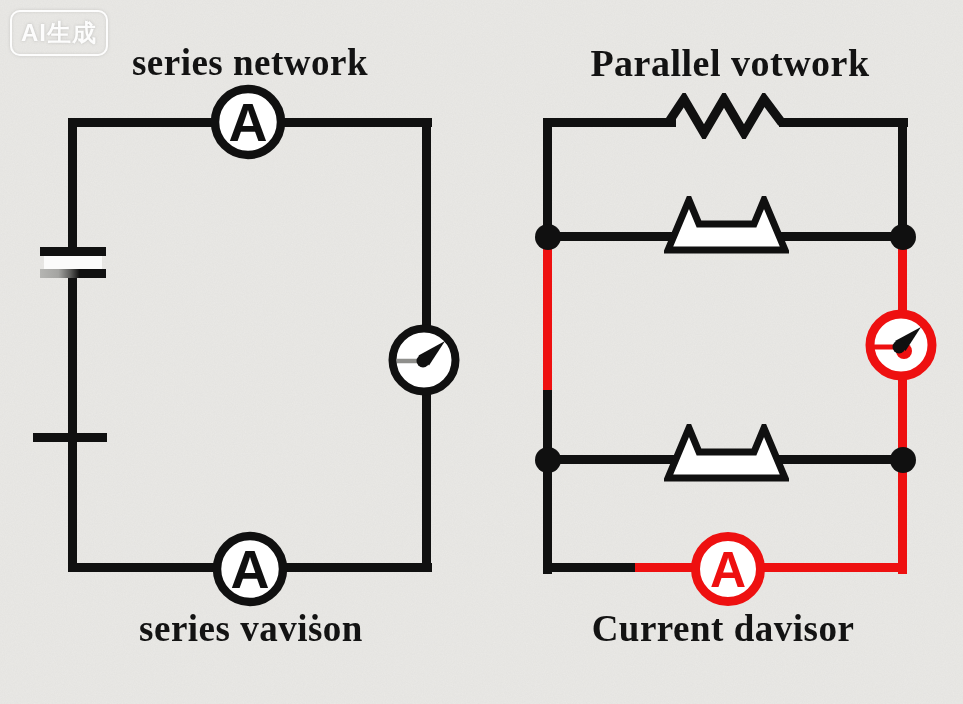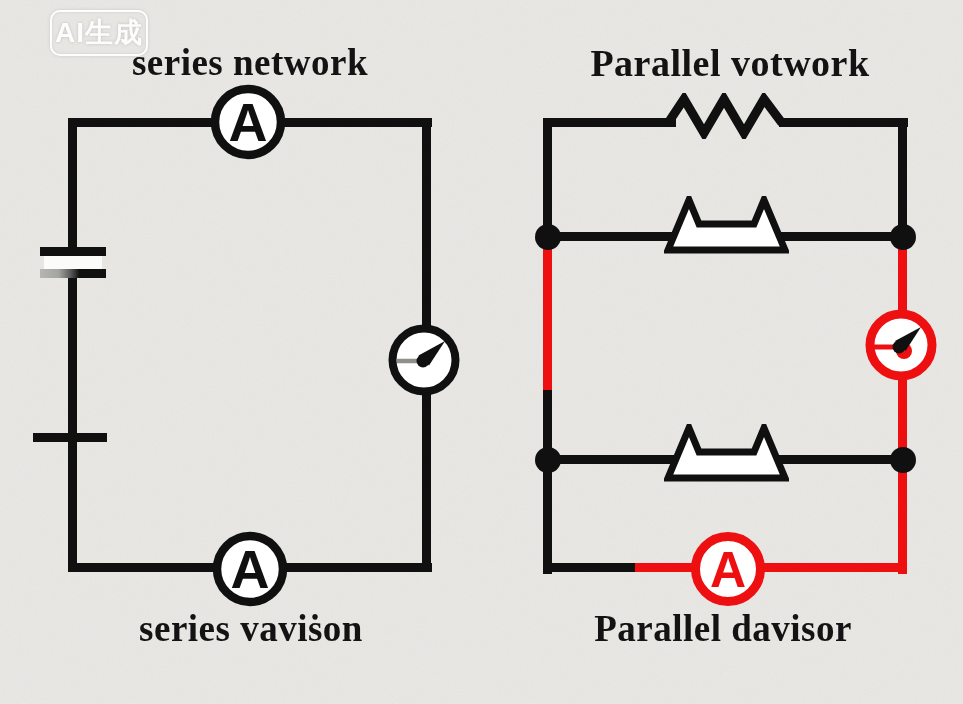--- a/index.html
+++ b/index.html
@@ -22,24 +22,23 @@
   .aletter-red{font-family:"Liberation Sans",sans-serif;font-weight:700;font-size:50px;text-anchor:middle;fill:#ee1010;}
   .title,.caption{
     position:absolute;text-align:center;color:#131313;font-weight:700;
     font-size:37px;letter-spacing:.5px;white-space:nowrap;
   }
   .watermark{
     position:absolute;left:10px;top:10px;width:94px;height:42px;
     border:2.5px solid rgba(255,255,255,.92);border-radius:10px;
     display:flex;align-items:center;justify-content:center;
     color:rgba(255,255,255,.95);font-family:"Liberation Sans",sans-serif;
-    font-size:28px;font-weight:700;letter-spacing:1px;
+    font-size:24px;font-weight:700;letter-spacing:1px;
     text-shadow:0 0 3px rgba(160,160,158,.6);
     box-shadow:0 0 3px rgba(170,170,168,.5), inset 0 0 3px rgba(170,170,168,.4);
-    margin-left:40px;
   }
 </style>
 </head>
 <body>
 
 <div class="stage">
 
   <svg class="texture">
     <filter id="paper">
         <feTurbulence type="fractalNoise" baseFrequency="0.9" numOctaves="3"></feTurbulence>
@@ -48,21 +47,21 @@
     <rect width="100%" height="100%" filter="url(#paper)"></rect>
   </svg>
 
   <div class="watermark">
     <span>AI生成</span>
   </div>
 
   <div class="title" style="left:90px;top:41px;width:320px;">series network</div>
   <div class="title" style="left:560px;top:41px;width:340px;font-size:38px;">Parallel votwork</div>
   <div class="caption" style="left:91px;top:607px;width:320px;">series vaviṡon</div>
-  <div class="caption" style="left:563px;top:607px;width:320px;">Parallel davisor</div>
+  <div class="caption" style="left:563px;top:607px;width:320px;">Current davisor</div>
 
   <div class="wire" style="left:68px;top:118px;width:364px;height:9px;"></div>
   <div class="wire" style="left:68px;top:563px;width:364px;height:9px;"></div>
   <div class="wire" style="left:68px;top:118px;width:9px;height:454px;"></div>
   <div class="wire" style="left:422px;top:118px;width:9px;height:454px;"></div>
 
   <div class="gap" style="left:44px;top:255px;width:58px;height:15px;"></div>
   <div class="bar" style="left:40px;top:247px;width:66px;height:9px;"></div>
   <div class="bar faded" style="left:40px;top:269px;width:66px;height:9px;"></div>
   <div class="bar" style="left:33px;top:433px;width:74px;height:9px;"></div>

